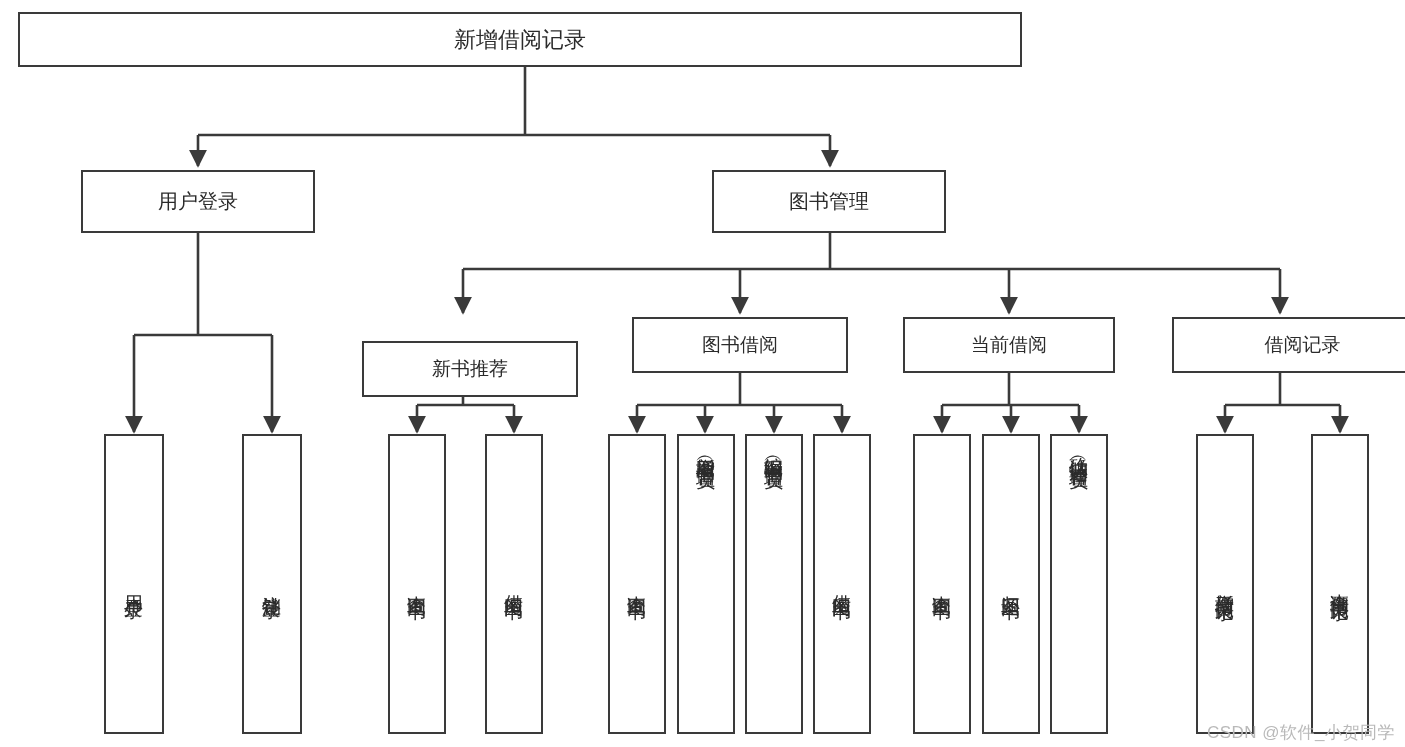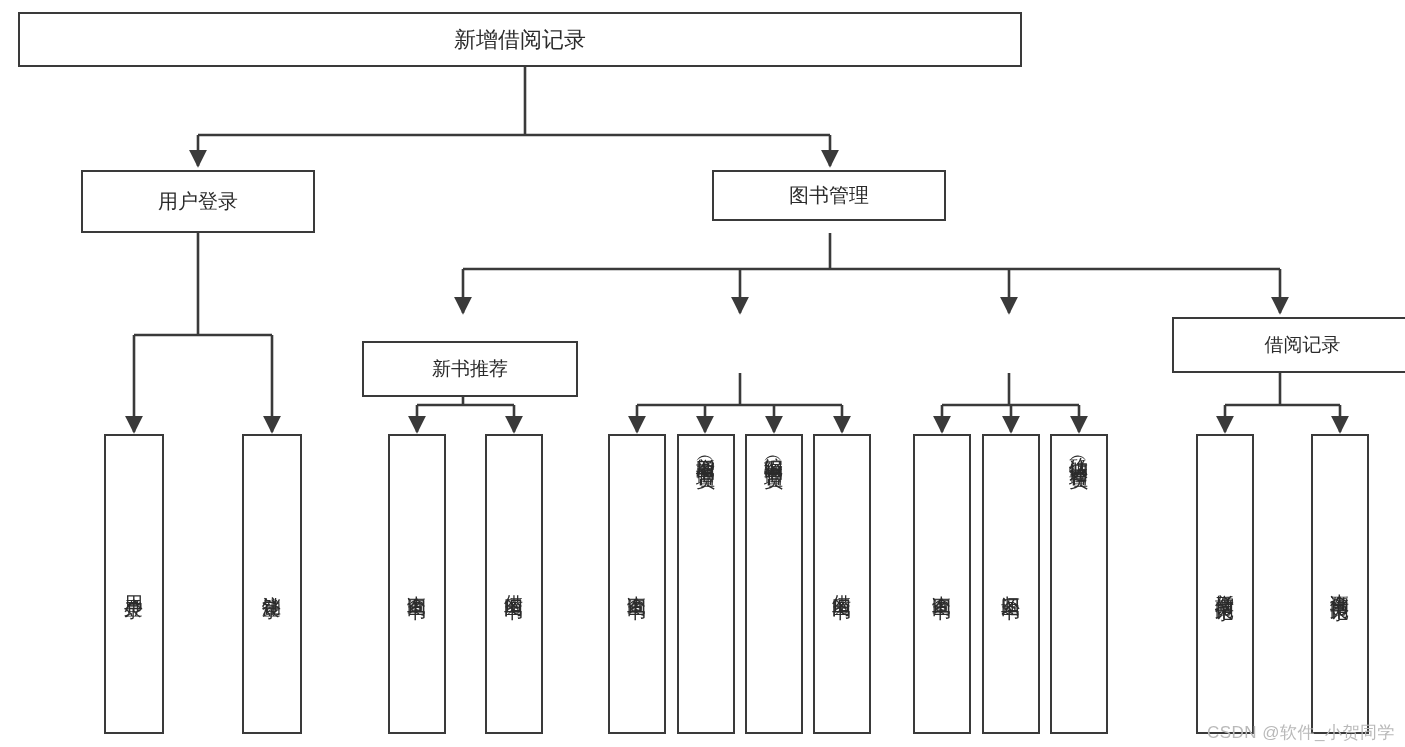--- a/index.html
+++ b/index.html
@@ -128,27 +128,33 @@
     </g>
   </svg>
 
   <div class="node root" style="left:18px; top:12px; width:1004px; height:55px;">
     <span>新增借阅记录</span>
   </div>
 
   <div class="node level2" style="left:81px; top:170px; width:234px; height:63px;">
     <span>用户登录</span>
   </div>
-  <div class="node level2" style="left:712px; top:170px; width:234px; height:51px;">
+  <div class="node level2" style="left:712px; top:170px; width:234px; height:63px;">
     <span>图书管理</span>
   </div>
 
   <div class="node level3" style="left:362px; top:317px; width:216px; height:56px;margin-top:24px;">
     <span>新书推荐</span>
   </div>
+  <div class="node level3" style="left:632px; top:317px; width:216px; height:56px;">
+    <span>图书借阅</span>
+  </div>
+  <div class="node level3" style="left:903px; top:317px; width:212px; height:56px;">
+    <span>当前借阅</span>
+  </div>
   <div class="node level3" style="left:1172px; top:317px; width:261px; height:56px;">
     <span>借阅记录</span>
   </div>
 
   <div class="node leaf leaf-mid" style="left:104px; top:434px; width:60px; height:300px;">
     <span class="vtext">用户登录</span>
   </div>
   <div class="node leaf leaf-mid" style="left:242px; top:434px; width:60px; height:300px;">
     <span class="vtext">注销登录</span>
   </div>

